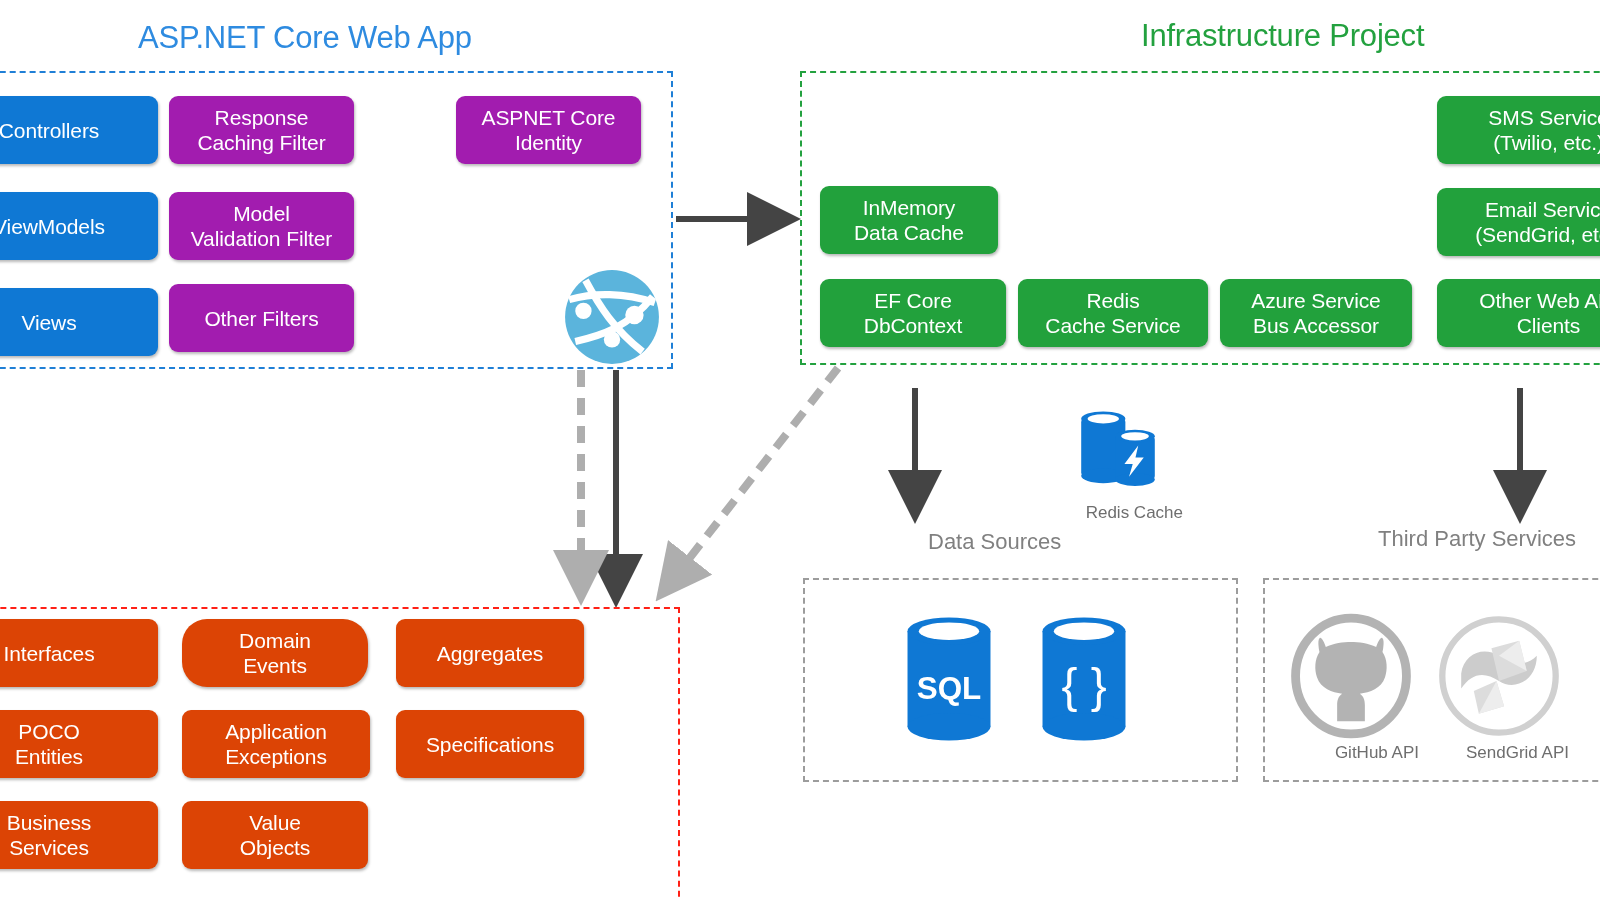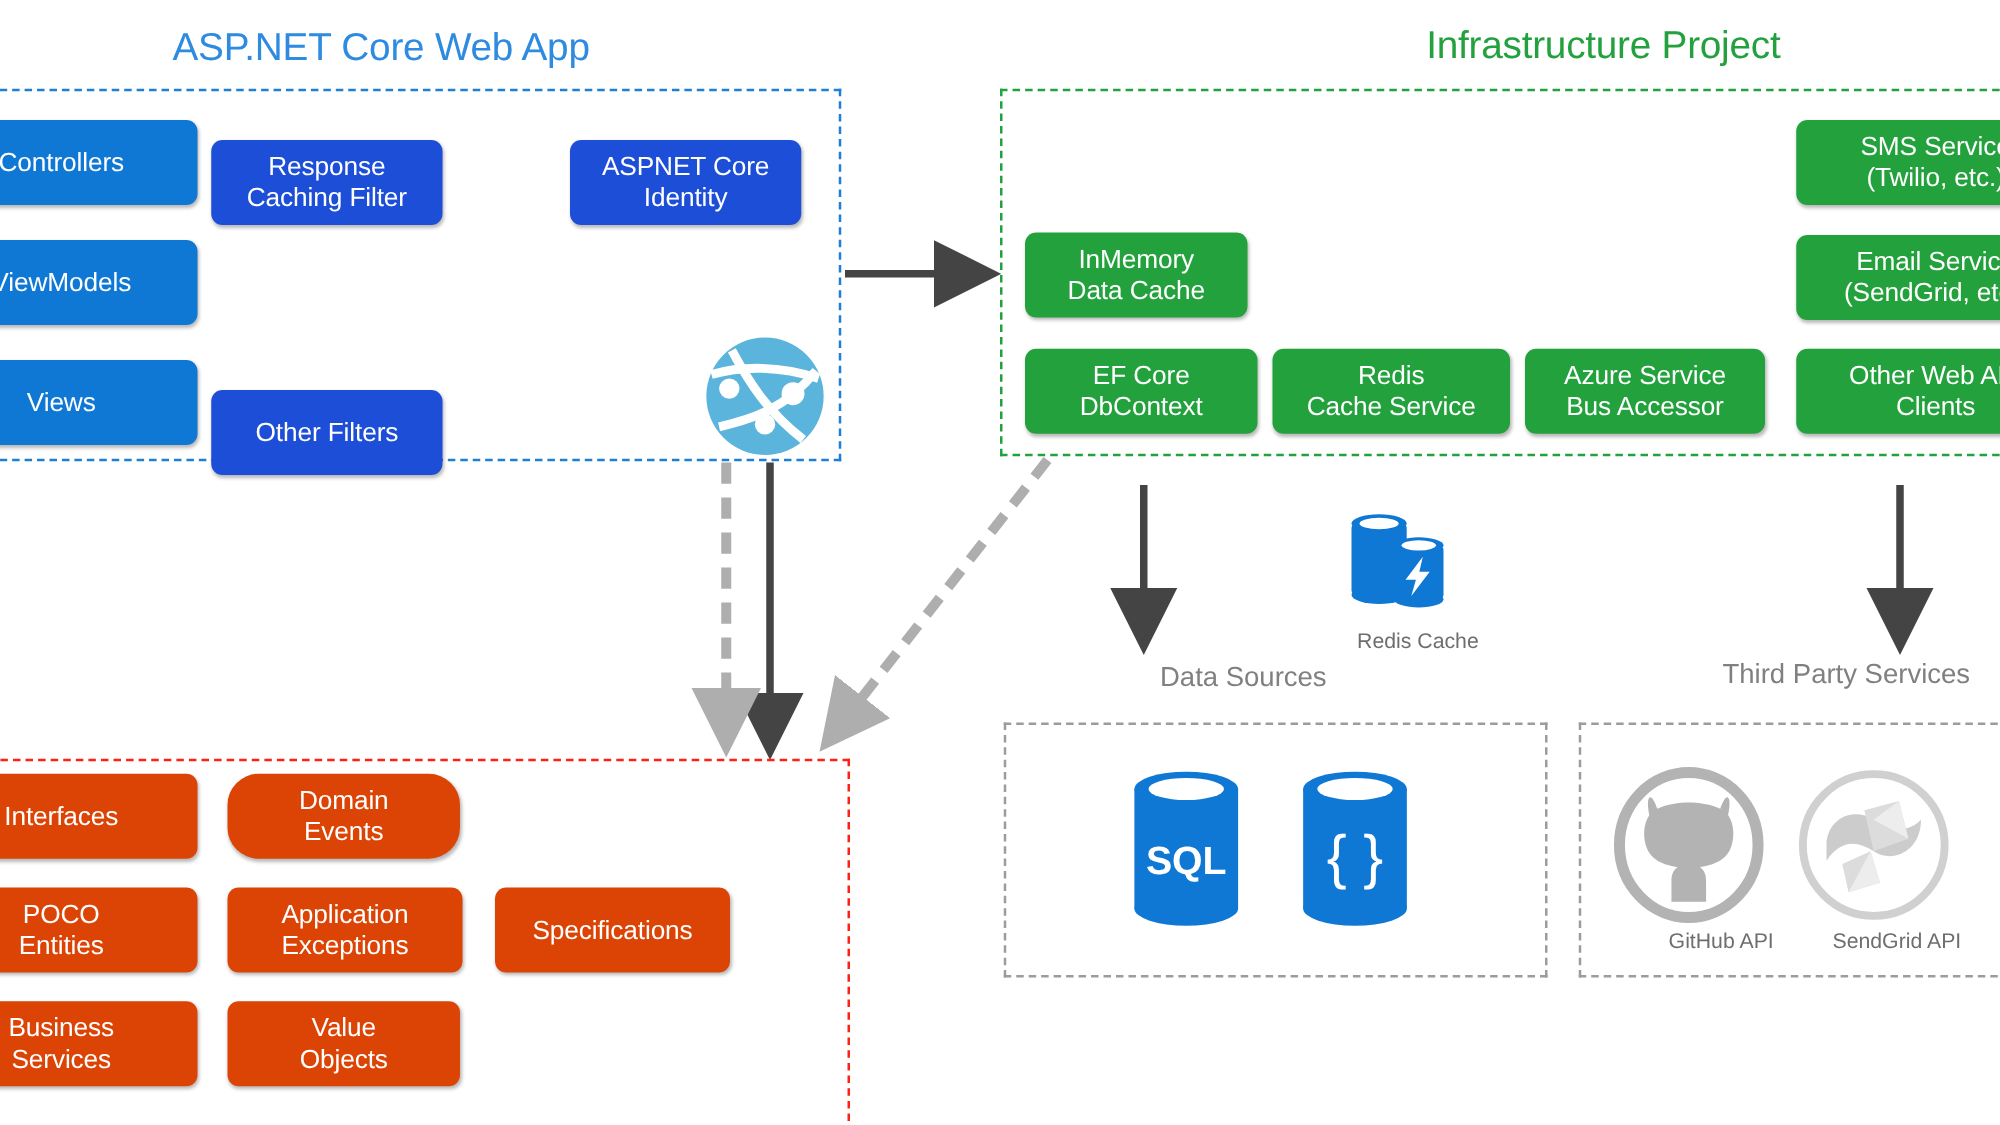--- a/index.html
+++ b/index.html
@@ -43,21 +43,21 @@
     display: flex;
     align-items: center;
     justify-content: center;
     text-align: center;
     padding: 4px 6px;
     box-shadow: 1px 2px 3px rgba(0,0,0,0.28);
     white-space: pre-line;
     letter-spacing: -0.1px;
   }
   .chip-blue-dark  { background: #0F78D4; }
-  .chip-blue-light { background: #1d4ed8; margin-top: 16px; }
+  .chip-blue-light { background: #a21caf; }
   .chip-green      { background: #22A13C; }
   .chip-red        { background: #DC4405; }
 
   
   .group-box {
     position: absolute;
     border: 2px dashed #9C9C9C;
     background: transparent;
   }
   .group-label {
@@ -111,21 +111,23 @@
   <div class="section-title" id="title-web">ASP.NET Core Web App</div>
 
   <div class="project-box" id="box-web"></div>
 
   <div class="chip chip-blue-dark" style="left:-60px; top:96px; width:218px; height:68px;">Controllers</div>
   <div class="chip chip-blue-dark" style="left:-60px; top:192px; width:218px; height:68px;">ViewModels</div>
   <div class="chip chip-blue-dark" style="left:-60px; top:288px; width:218px; height:68px;">Views</div>
 
   <div class="chip chip-blue-light" style="left:169px; top:96px; width:185px; height:68px;">Response
 Caching Filter</div>
-  <div class="chip chip-blue-light" style="left:169px; top:296px; width:185px; height:68px;text-align:right;">Other Filters</div>
+  <div class="chip chip-blue-light" style="left:169px; top:192px; width:185px; height:68px;">Model
+Validation Filter</div>
+  <div class="chip chip-blue-light" style="left:169px; top:284px; width:185px; height:68px;text-align:right;">Other Filters</div>
 
   <div class="chip chip-blue-light" style="left:456px; top:96px; width:185px; height:68px;">ASPNET Core
 Identity</div>
 
   <div class="icon-abs" style="left:557px; top:266px; width:110px; height:102px;">
     <svg viewBox="0 0 100 100" width="110" height="102" xmlns="http://www.w3.org/2000/svg">
       <g fill="#5BB4DC">
         <path d="M50 3 A47 47 0 1 1 49.9 3 Z M50 12 A38 38 0 1 0 50.1 12 Z" opacity="0"></path>
         <circle cx="50" cy="50" r="46"></circle>
       </g>
@@ -171,20 +173,21 @@
   <div class="chip chip-red" style="left:-60px; top:801px; width:218px; height:68px;">Business
 Services</div>
 
   <div class="chip chip-red" style="left:182px; top:619px; width:186px; height:68px;border-radius:25px;">Domain
 Events</div>
   <div class="chip chip-red" style="left:182px; top:710px; width:188px; height:68px;">Application
 Exceptions</div>
   <div class="chip chip-red" style="left:182px; top:801px; width:186px; height:68px;">Value
 Objects</div>
 
+  <div class="chip chip-red" style="left:396px; top:619px; width:188px; height:68px;">Aggregates</div>
   <div class="chip chip-red" style="left:396px; top:710px; width:188px; height:68px;">Specifications</div>
 
   <div class="icon-abs" style="left:1072px; top:405px; width:92px; height:92px;">
     <svg viewBox="0 0 100 100" width="92" height="92" xmlns="http://www.w3.org/2000/svg">
       <g fill="#0F78D4">
         <rect x="10" y="15" width="48" height="62" rx="4"></rect>
         <ellipse cx="34" cy="15" rx="24" ry="8"></ellipse>
         <ellipse cx="34" cy="77" rx="24" ry="8"></ellipse>
         <rect x="47" y="34" width="43" height="47" rx="4"></rect>
         <ellipse cx="68.5" cy="34" rx="21.5" ry="7"></ellipse>

